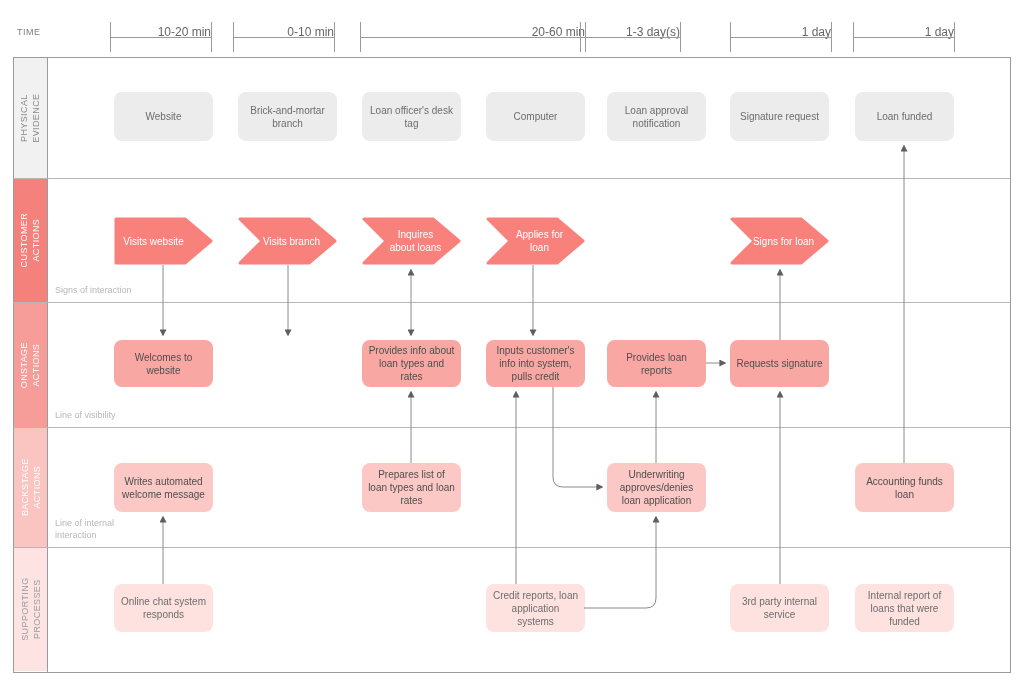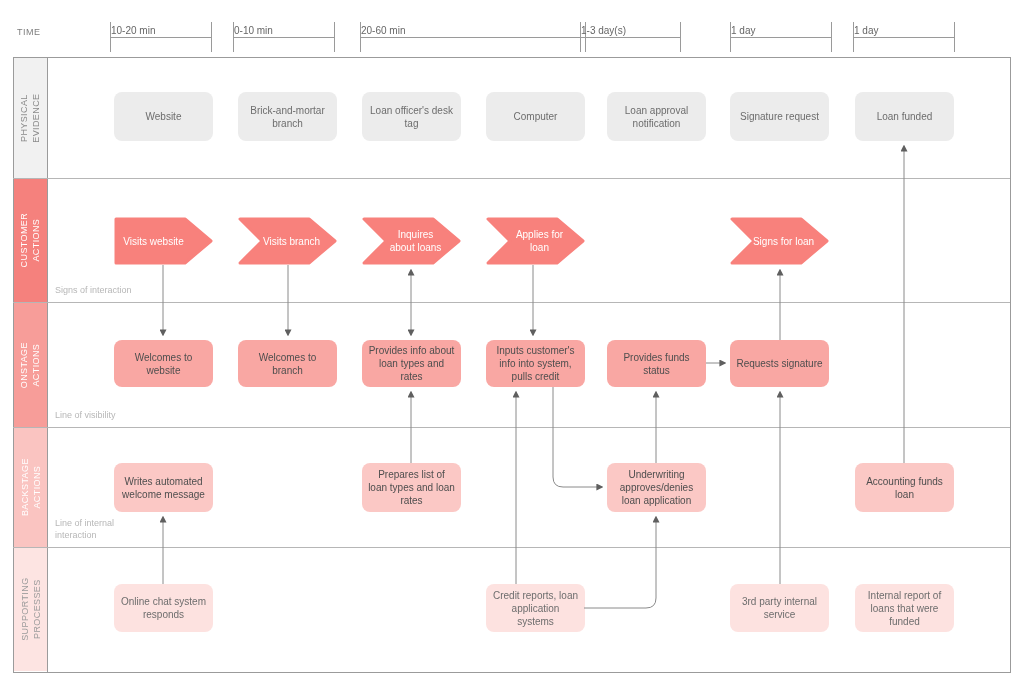--- a/index.html
+++ b/index.html
@@ -4,21 +4,21 @@
 <style>
   html,body{margin:0;padding:0;background:#ffffff;}
   .canvas{
     position:relative;width:1024px;height:684px;background:#ffffff;overflow:hidden;
     font-family:"Liberation Sans", sans-serif;
   }
   
   .time-title{position:absolute;left:17px;top:27px;font-size:9px;letter-spacing:.5px;color:#7d7d7d;}
   .bracket{position:absolute;top:22px;height:30px;border-left:1px solid #9a9a9a;border-right:1px solid #9a9a9a;}
   .bracket::after{content:"";position:absolute;left:0;right:0;top:15px;border-top:1px solid #9a9a9a;}
-  .bracket-label{position:absolute;left:0;right:0;top:3px;text-align:left;font-size:10px;color:#666;}
+  .bracket-label{position:absolute;left:0;right:0;top:3px;text-align:right;font-size:12px;color:#666;}
   
   .grid-outer{position:absolute;left:13px;top:57px;width:996px;height:614px;border:1px solid #9b9b9b;}
   .grid-vline{position:absolute;left:47px;top:57px;width:0;height:615px;border-left:1px solid #9b9b9b;}
   .grid-hline{position:absolute;left:13px;width:997px;height:0;border-top:1px solid #b6b6b6;}
   
   .lane-label{position:absolute;left:14px;width:33px;display:flex;align-items:center;justify-content:center;overflow:visible;}
   .lane-label .vert{transform:rotate(-90deg);width:100px;text-align:center;font-size:9px;line-height:1.35;letter-spacing:.4px;}
   
   .divider-caption{position:absolute;left:55px;font-size:9px;color:#b7b7b7;line-height:1.3;}
   
@@ -137,31 +137,28 @@
   <div class="chev notch" style="left:730px">
     <svg width="99" height="48">
         <polygon points="2,2 71,2 97,24 71,46 2,46 24,24" fill="#f8817c" stroke="#f8817c" stroke-width="3" stroke-linejoin="round"></polygon>
       </svg>
     <span class="chev-label">Signs for loan</span>
   </div>
 
   <div class="box on-box" style="left:114px">
       <span>Welcomes to website</span>
     </div>
-  <div class="box on-box" style="left:238px">
-      <span>Welcomes to branch</span>
-    </div>
   <div class="box on-box" style="left:362px">
       <span>Provides info about loan types and rates</span>
     </div>
   <div class="box on-box" style="left:486px">
       <span>Inputs customer's info into system, pulls credit</span>
     </div>
   <div class="box on-box" style="left:607px">
-      <span>Provides funds status</span>
+      <span>Provides loan reports</span>
     </div>
   <div class="box on-box" style="left:730px">
       <span>Requests signature</span>
     </div>
 
   <div class="box bk-box" style="left:114px">
       <span>Writes automated welcome message</span>
     </div>
   <div class="box bk-box" style="left:362px">
       <span>Prepares list of loan types and loan rates</span>

